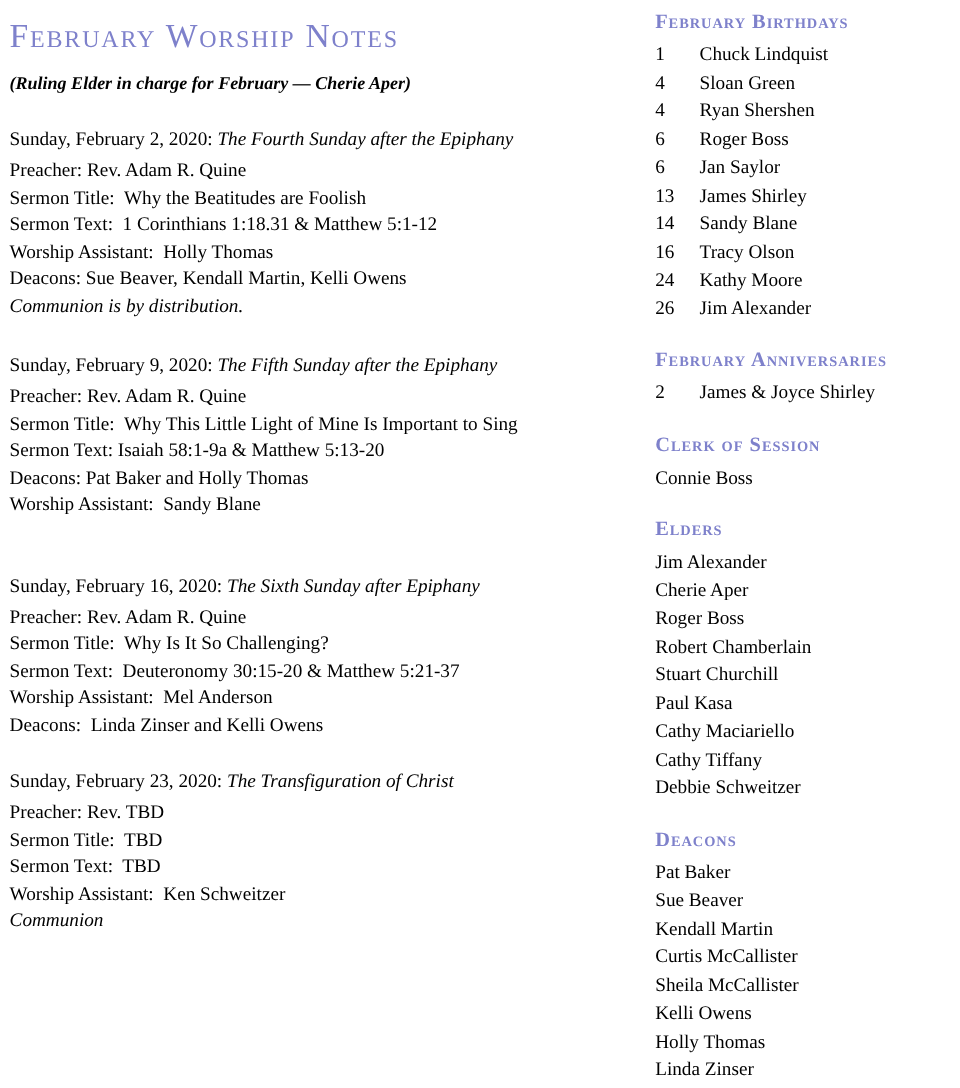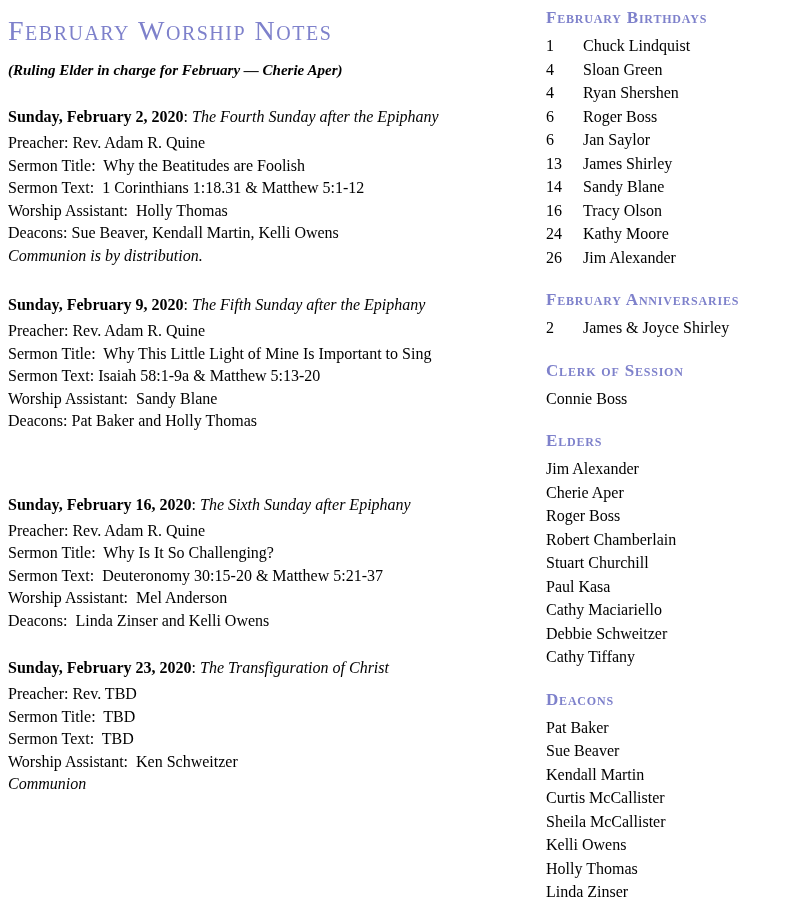--- a/index.html
+++ b/index.html
@@ -40,32 +40,32 @@
   .subtitle {
     margin-top: 16px;
     font-size: 15px;
     font-weight: bold;
     font-style: italic;
   }
   .service {
     margin-top: 26px;
   }
   .service:nth-child(3) {
-    margin-top: 60px;
+    margin-top: 44px;
   }
   .service:nth-child(4) {
     margin-top: 24px;
   }
   .service-date-line {
     margin: 0 0 4px 0;
     font-size: 16px;
     line-height: 23px;
   }
   .service-date {
-    font-weight: bold;
+    font-weight: normal;
   }
   .service-title {
     font-style: italic;
   }
   .line {
     margin: 0;
     font-size: 16px;
     line-height: 22.5px;
     white-space: pre-wrap;
   }
@@ -114,22 +114,22 @@
             <p class="line note">Communion is by distribution.</p>
           </div>
   </div>
 
   <div class="service">
     <p class="service-date-line"><span class="service-date">Sunday, February 9, 2020</span><span class="service-sep">: </span><span class="service-title">The Fifth Sunday after the Epiphany</span></p>
     <div class="service-lines">
             <p class="line">Preacher: Rev. Adam R. Quine</p>
             <p class="line">Sermon Title:  Why This Little Light of Mine Is Important to Sing</p>
             <p class="line">Sermon Text: Isaiah 58:1-9a &amp; Matthew 5:13-20</p>
+            <p class="line">Deacons: Pat Baker and Holly Thomas</p>
             <p class="line">Worship Assistant:  Sandy Blane</p>
-            <p class="line">Deacons: Pat Baker and Holly Thomas</p>
           </div>
   </div>
 
   <div class="service">
     <p class="service-date-line"><span class="service-date">Sunday, February 16, 2020</span><span class="service-sep">: </span><span class="service-title">The Sixth Sunday after Epiphany</span></p>
     <div class="service-lines">
             <p class="line">Preacher: Rev. Adam R. Quine</p>
             <p class="line">Sermon Title:  Why Is It So Challenging?</p>
             <p class="line">Sermon Text:  Deuteronomy 30:15-20 &amp; Matthew 5:21-37</p>
             <p class="line">Worship Assistant:  Mel Anderson</p>
@@ -234,25 +234,25 @@
           <div class="sb-item">
             <span>Stuart Churchill</span>
           </div>
           <div class="sb-item">
             <span>Paul Kasa</span>
           </div>
           <div class="sb-item">
             <span>Cathy Maciariello</span>
           </div>
           <div class="sb-item">
+            <span>Cathy Tiffany</span>
+          </div>
+          <div class="sb-item">
             <span>Debbie Schweitzer</span>
           </div>
-          <div class="sb-item">
-            <span>Cathy Tiffany</span>
-          </div>
         </div>
   </div>
 
   <div class="sb-section">
     <div class="sb-heading">Deacons</div>
     <div class="sb-items">
           <div class="sb-item">
             <span>Pat Baker</span>
           </div>
           <div class="sb-item">

